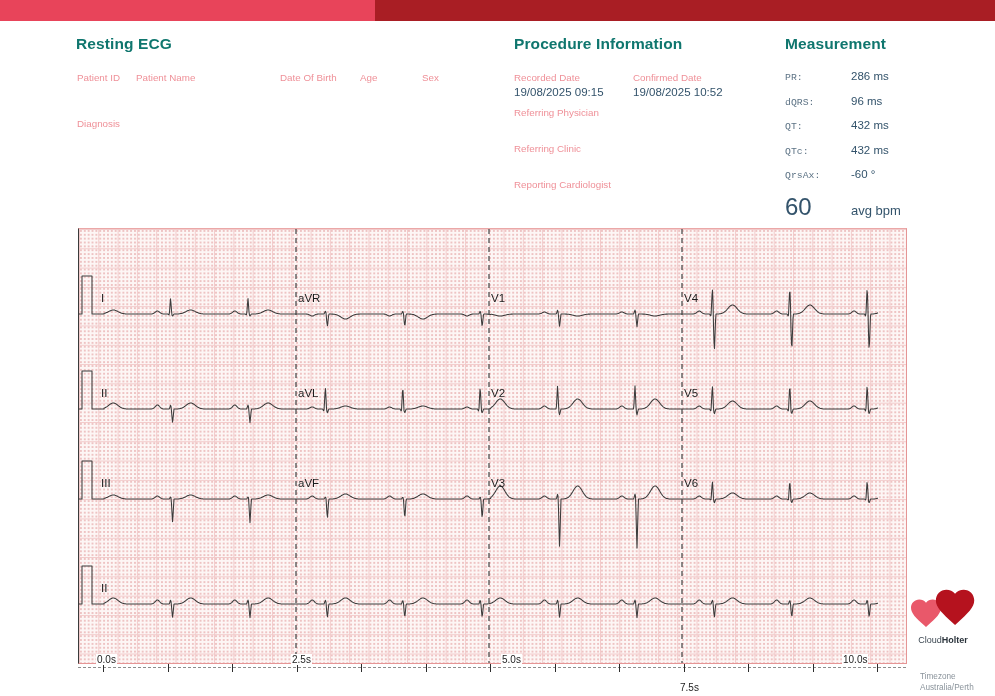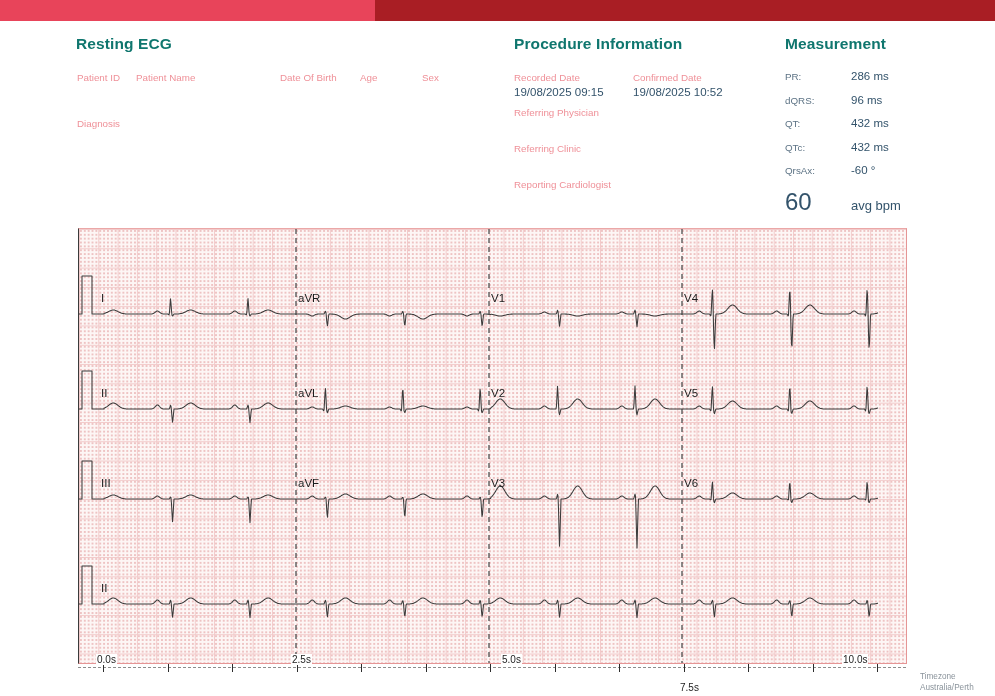--- a/index.html
+++ b/index.html
@@ -9,21 +9,21 @@
   .topbar{position:absolute;left:0;top:0;width:995px;height:21px;}
   .topbar .light{position:absolute;left:0;top:0;width:375px;height:21px;}
   .topbar .dark{position:absolute;left:375px;top:0;width:620px;height:21px;}
   
   .sec-title{position:absolute;font-size:15.5px;font-weight:bold;color:#0f766e;letter-spacing:.1px;}
   .plabel{position:absolute;font-size:9.8px;color:#ef9098;}
   .pvalue{position:absolute;font-size:11.5px;color:#33536b;}
   
   .meas{position:absolute;left:785px;top:70px;width:200px;}
   .meas-row{display:flex;align-items:baseline;margin-bottom:11.5px;}
-  .meas-label{width:66px;font-size:9.8px;color:#5d7385;}
+  .meas-label{width:66px;font-size:9.8px;color:#5d7385;font-family:Liberation Mono, monospace;}
   .meas-value{font-size:11.5px;color:#33536b;}
   .hr-row{display:flex;align-items:baseline;margin-top:4px;}
   .hr-num{width:66px;font-size:24px;color:#33536b;}
   .hr-unit{font-size:13px;color:#33536b;}
   
   .ecg-grid{position:absolute;left:78px;top:228px;width:827px;height:434px;
     background-color:#fdf6f5;
     background-image:
       linear-gradient(to right,#f2caca 1px,transparent 1px),
       linear-gradient(to bottom,#f2caca 1px,transparent 1px),
@@ -139,19 +139,26 @@
       <div class="tick" style="left: 412px;"></div>
       <div class="tick" style="left: 476.5px;"></div>
       <div class="tick" style="left: 541px;"></div>
       <div class="tick" style="left: 605.5px;"></div>
       <div class="tick" style="left: 670px;"></div>
       <div class="tick" style="left: 734.5px;"></div>
       <div class="tick" style="left: 799px;"></div>
     </div>
 
 
+  <div class="logo">
+    <svg width="70" height="48" viewBox="0 0 70 48">
+      <path transform="translate(0,11) scale(1.5)" d="M12 21.35l-1.45-1.32C5.4 15.36 2 12.28 2 8.5 2 5.42 4.42 3 7.5 3c1.74 0 3.41.81 4.5 2.09C13.09 3.81 14.76 3 16.5 3 19.58 3 22 5.42 22 8.5c0 3.78-3.4 6.86-8.55 11.54L12 21.35z" fill="#e9586a"></path>
+      <path transform="translate(24,0) scale(1.92)" d="M12 21.35l-1.45-1.32C5.4 15.36 2 12.28 2 8.5 2 5.42 4.42 3 7.5 3c1.74 0 3.41.81 4.5 2.09C13.09 3.81 14.76 3 16.5 3 19.58 3 22 5.42 22 8.5c0 3.78-3.4 6.86-8.55 11.54L12 21.35z" fill="#b5121e"></path>
+    </svg>
+    <div class="logo-word"><span>Cloud</span><b>Holter</b></div>
+  </div>
 
   <div class="tz">
     <div>Timezone</div>
     <div>Australia/Perth</div>
   </div>
 
 </div>
 
 </body></html>

